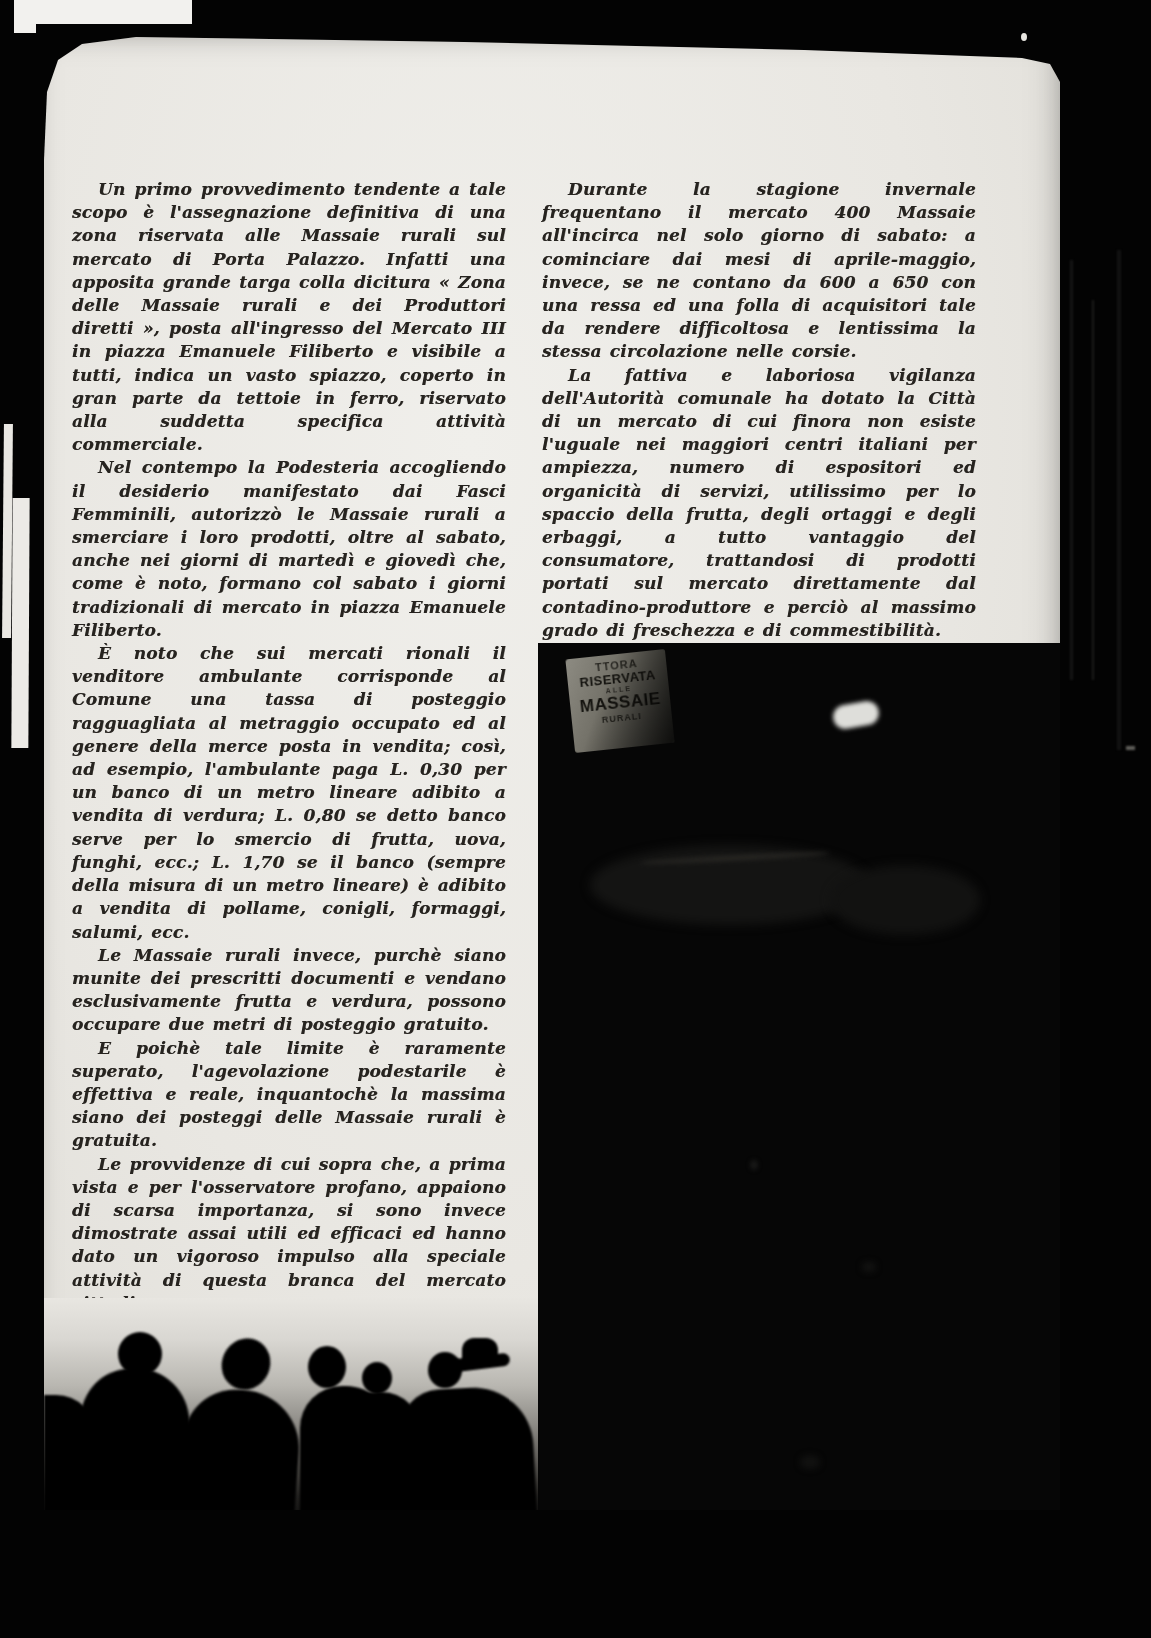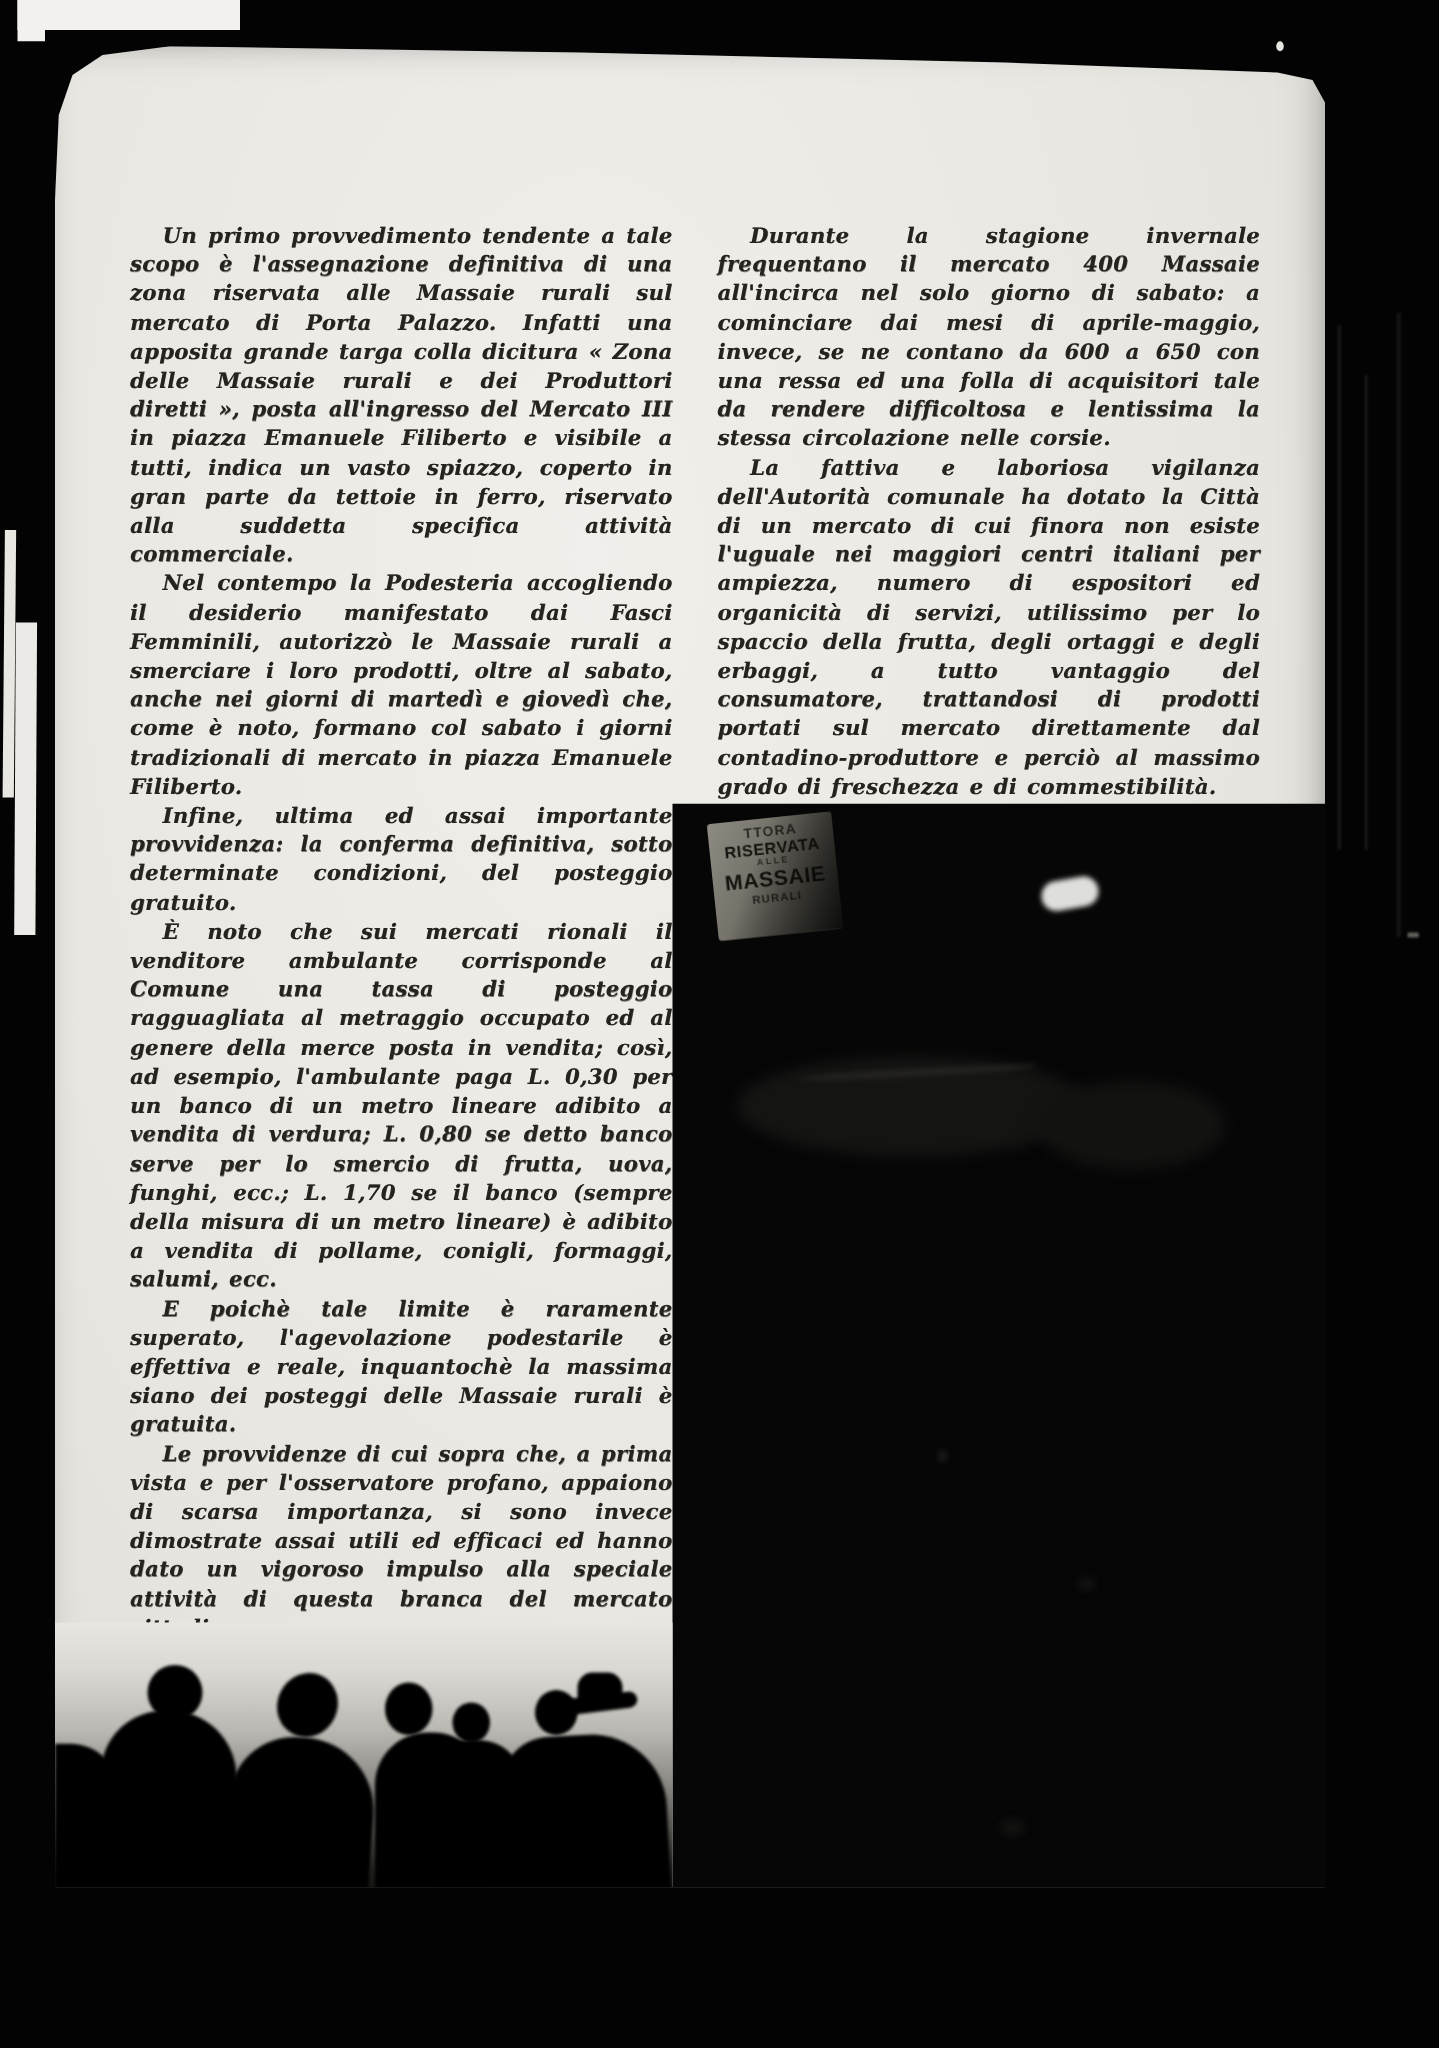--- a/index.html
+++ b/index.html
@@ -20,21 +20,21 @@
   
   .page{position:absolute;left:44px;top:30px;width:1016px;height:1480px;
         background:radial-gradient(ellipse at 42% 28%, #f0efeb 0%, #e9e7e2 55%, #dedcd6 100%);
         clip-path:polygon(0 130px,3px 62px,14px 30px,38px 14px,92px 7px,420px 12px,760px 20px,
                           978px 28px,1006px 34px,1016px 52px,1016px 1480px,0 1480px);
         box-shadow:inset 0 16px 34px -20px rgba(0,0,0,.5), inset -22px 0 44px -32px rgba(0,0,0,.38);
         overflow:hidden;}
   
   .col{position:absolute;top:148px;width:434px;color:#26231f;font-style:italic;font-weight:700;
        font-size:17px;line-height:23.2px;text-align:justify;word-spacing:2px;letter-spacing:.2px;
-       text-shadow:.3px .3px .4px rgba(32,29,25,.55);margin-left:32px;}
+       text-shadow:.3px .3px .4px rgba(32,29,25,.55);}
   .col-left{left:28px;}
   .col-right{left:498px;}
   .col p{margin:0;text-indent:26px;}
   .signature{margin-top:16px;text-align:right;font-style:normal;font-family:"Liberation Sans",sans-serif;
              color:#141414;text-indent:0;}
   .sig-name{font-size:17px;font-weight:bold;letter-spacing:1.5px;text-shadow:0 0 .6px #141414;}
   .sig-title{margin-top:6px;font-size:12.5px;font-weight:bold;letter-spacing:.6px;
              color:#1b1b1b;text-shadow:0 0 .8px #1b1b1b;filter:blur(.3px);}
   
   .photo{position:absolute;left:494px;top:613px;width:522px;height:867px;background:#060606;}
@@ -91,22 +91,22 @@
   <div class="streak streak-1"></div>
   <div class="streak streak-2"></div>
   <div class="streak streak-3"></div>
   <div class="streak streak-dash"></div>
 
   <div class="page">
 
     <div class="col col-left">
       <p>Un primo provvedimento tendente a tale scopo è l'assegnazione definitiva di una zona riservata alle Massaie rurali sul mercato di Porta Palazzo. Infatti una apposita grande targa colla dicitura « Zona delle Massaie rurali e dei Produttori diretti », posta all'ingresso del Mercato III in piazza Emanuele Filiberto e visibile a tutti, indica un vasto spiazzo, coperto in gran parte da tettoie in ferro, riservato alla suddetta specifica attività commerciale.</p>
       <p>Nel contempo la Podesteria accogliendo il desiderio manifestato dai Fasci Femminili, autorizzò le Massaie rurali a smerciare i loro prodotti, oltre al sabato, anche nei giorni di martedì e giovedì che, come è noto, formano col sabato i giorni tradizionali di mercato in piazza Emanuele Filiberto.</p>
-      <p>Infine, ultima ed assai importante provvidenza: la conferma definitiva, sotto determinate condizioni, del posteggio gratuito.</p>
       <p>È noto che sui mercati rionali il venditore ambulante corrisponde al Comune una tassa di posteggio ragguagliata al metraggio occupato ed al genere della merce posta in vendita; così, ad esempio, l'ambulante paga L. 0,30 per un banco di un metro lineare adibito a vendita di verdura; L. 0,80 se detto banco serve per lo smercio di frutta, uova, funghi, ecc.; L. 1,70 se il banco (sempre della misura di un metro lineare) è adibito a vendita di pollame, conigli, formaggi, salumi, ecc.</p>
+      <p>Le Massaie rurali invece, purchè siano munite dei prescritti documenti e vendano esclusivamente frutta e verdura, possono occupare due metri di posteggio gratuito.</p>
       <p>E poichè tale limite è raramente superato, l'agevolazione podestarile è effettiva e reale, inquantochè la massima siano dei posteggi delle Massaie rurali è gratuita.</p>
       <p>Le provvidenze di cui sopra che, a prima vista e per l'osservatore profano, appaiono di scarsa importanza, si sono invece dimostrate assai utili ed efficaci ed hanno dato un vigoroso impulso alla speciale attività di questa branca del mercato cittadino.</p>
       <p>Infatti, come dicevo dianzi, basta fermarsi una mezz'ora su detto mercato nella mattinata di un sabato per farsi un'idea del suo intenso traffico e del favore con cui la popolazione ha accolto tale forma di mercato, rinvigorito ed incrementato dall'Amministrazione.</p>
     </div>
 
     <div class="col col-right">
       <p>Durante la stagione invernale frequentano il mercato 400 Massaie all'incirca nel solo giorno di sabato: a cominciare dai mesi di aprile-maggio, invece, se ne contano da 600 a 650 con una ressa ed una folla di acquisitori tale da rendere difficoltosa e lentissima la stessa circolazione nelle corsie.</p>
       <p>La fattiva e laboriosa vigilanza dell'Autorità comunale ha dotato la Città di un mercato di cui finora non esiste l'uguale nei maggiori centri italiani per ampiezza, numero di espositori ed organicità di servizi, utilissimo per lo spaccio della frutta, degli ortaggi e degli erbaggi, a tutto vantaggio del consumatore, trattandosi di prodotti portati sul mercato direttamente dal contadino-produttore e perciò al massimo grado di freschezza e di commestibilità.</p>
       <div class="signature">
         <div class="sig-name">Dott. SILVIO MUGETTI</div>

